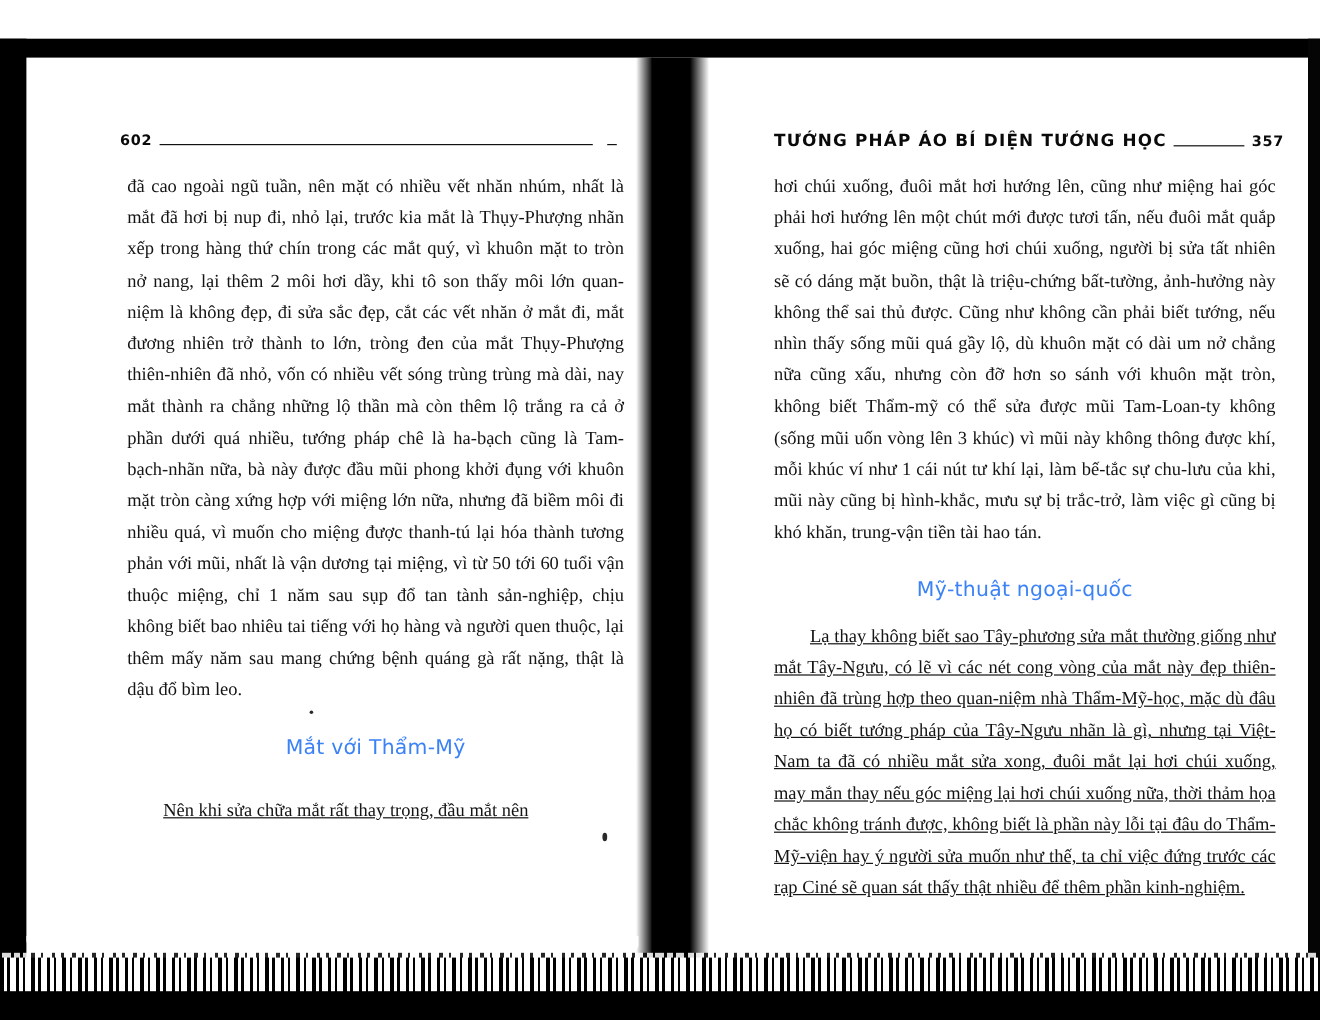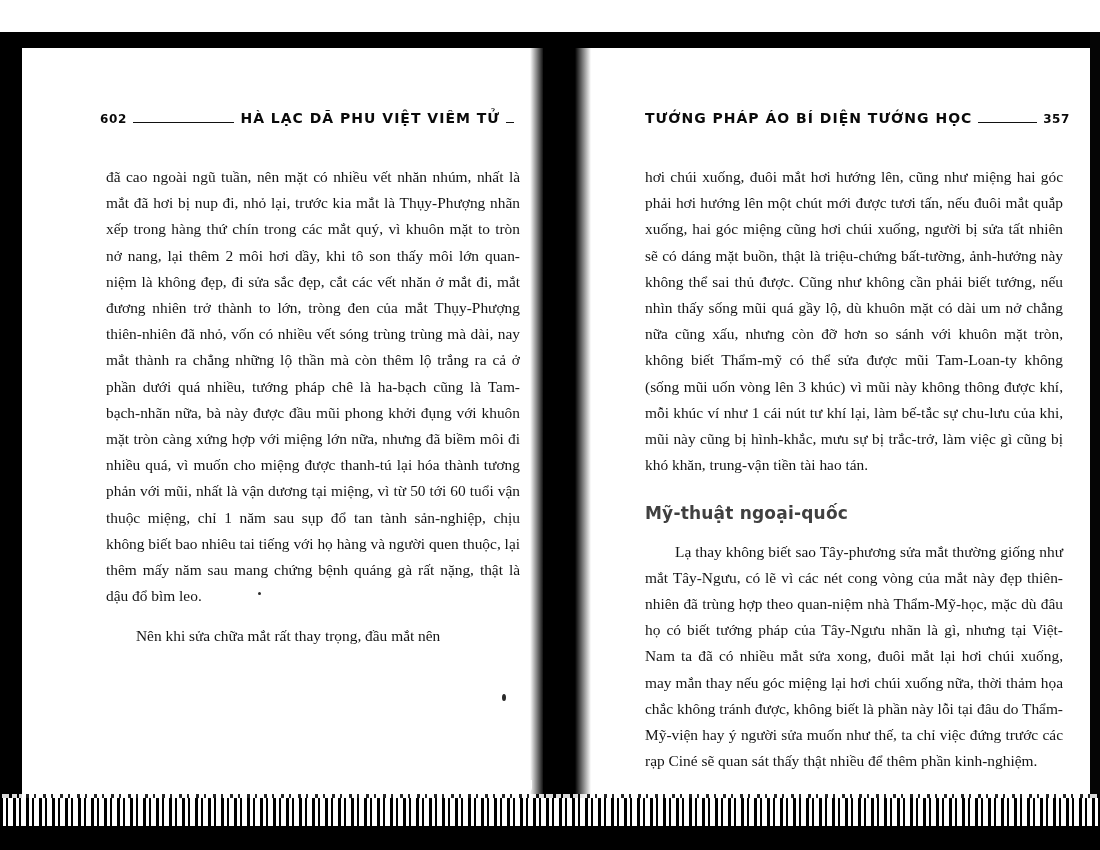--- a/index.html
+++ b/index.html
@@ -132,43 +132,43 @@
   .rh-title { font-size: 14px; letter-spacing: 1px; }
   .rh-rule {
     flex: 1 1 auto;
     border-bottom: 1.2px solid #111;
     margin: 0 6px 3px 6px;
     height: 1px;
   }
 
   .body-col {
     position: absolute;
-    top: 132px;
+    top: 111px;
     font-size: 15.4px;
     line-height: 26.2px;
     text-align: justify;
     color: #141414;
   }
   .body-col.left  { left: 106px; width: 414px; }
   .body-col.right { left: 645px; width: 418px; }
 
   .body-col p {
     margin: 0 0 0 0;
     text-indent: 0;
   }
-  .body-col p.indent { text-indent: 30px; }
+  .body-col p.indent { text-indent: 30px; text-decoration: underline; }
 
   .sec-head {
     font-family: "DejaVu Sans", sans-serif;
-    font-weight: bold;
+    font-weight: normal;
     font-size: 17px;
-    text-align: left;
+    text-align: center;
     margin: 22px 0 12px 0;
     letter-spacing: .2px;
-    color: #404040;
+    color: #3b82f6;
   }
 
   .spacer-sm { height: 14px; }
 
   .speck {
     position: absolute;
     background: #2a2a2a;
     border-radius: 50%;
   }
 </style>
@@ -183,26 +183,26 @@
   <div class="edge-top"></div>
   <div class="edge-left"></div>
   <div class="edge-right"></div>
   <div class="gutter"></div>
   <div class="gutter-fade"></div>
   <div class="gutter-fade-r"></div>
 
   <div class="running-head left">
     <span class="rh-num">602</span>
     <span class="rh-rule"></span>
-    <span class="rh-title">HÀ LẠC DÃ PHU VIỆT VIÊM TỬ</span>
     <span class="rh-rule" style="max-width:8px"></span>
   </div>
 
   <div class="body-col left">
     <p>đã cao ngoài ngũ tuần, nên mặt có nhiều vết nhăn nhúm, nhất là mắt đã hơi bị nup đi, nhỏ lại, trước kia mắt là Thụy-Phượng nhãn xếp trong hàng thứ chín trong các mắt quý, vì khuôn mặt to tròn nở nang, lại thêm 2 môi hơi dầy, khi tô son thấy môi lớn quan-niệm là không đẹp, đi sửa sắc đẹp, cắt các vết nhăn ở mắt đi, mắt đương nhiên trở thành to lớn, tròng đen của mắt Thụy-Phượng thiên-nhiên đã nhỏ, vốn có nhiều vết sóng trùng trùng mà dài, nay mắt thành ra chẳng những lộ thần mà còn thêm lộ trắng ra cả ở phần dưới quá nhiều, tướng pháp chê là ha-bạch cũng là Tam-bạch-nhãn nữa, bà này được đầu mũi phong khởi đụng với khuôn mặt tròn càng xứng hợp với miệng lớn nữa, nhưng đã biềm môi đi nhiều quá, vì muốn cho miệng được thanh-tú lại hóa thành tương phản với mũi, nhất là vận dương tại miệng, vì từ 50 tới 60 tuổi vận thuộc miệng, chỉ 1 năm sau sụp đổ tan tành sản-nghiệp, chịu không biết bao nhiêu tai tiếng với họ hàng và người quen thuộc, lại thêm mấy năm sau mang chứng bệnh quáng gà rất nặng, thật là dậu đổ bìm leo.</p>
+    <h2 class="sec-head">Mắt với Thẩm-Mỹ</h2>
     <div class="spacer-sm"></div>
     <p class="indent">Nên khi sửa chữa mắt rất thay trọng, đầu mắt nên</p>
   </div>
 
   <div class="running-head right">
     <span class="rh-title">TƯỚNG PHÁP ÁO BÍ DIỆN TƯỚNG HỌC</span>
     <span class="rh-rule"></span>
     <span class="rh-num">357</span>
   </div>
 

